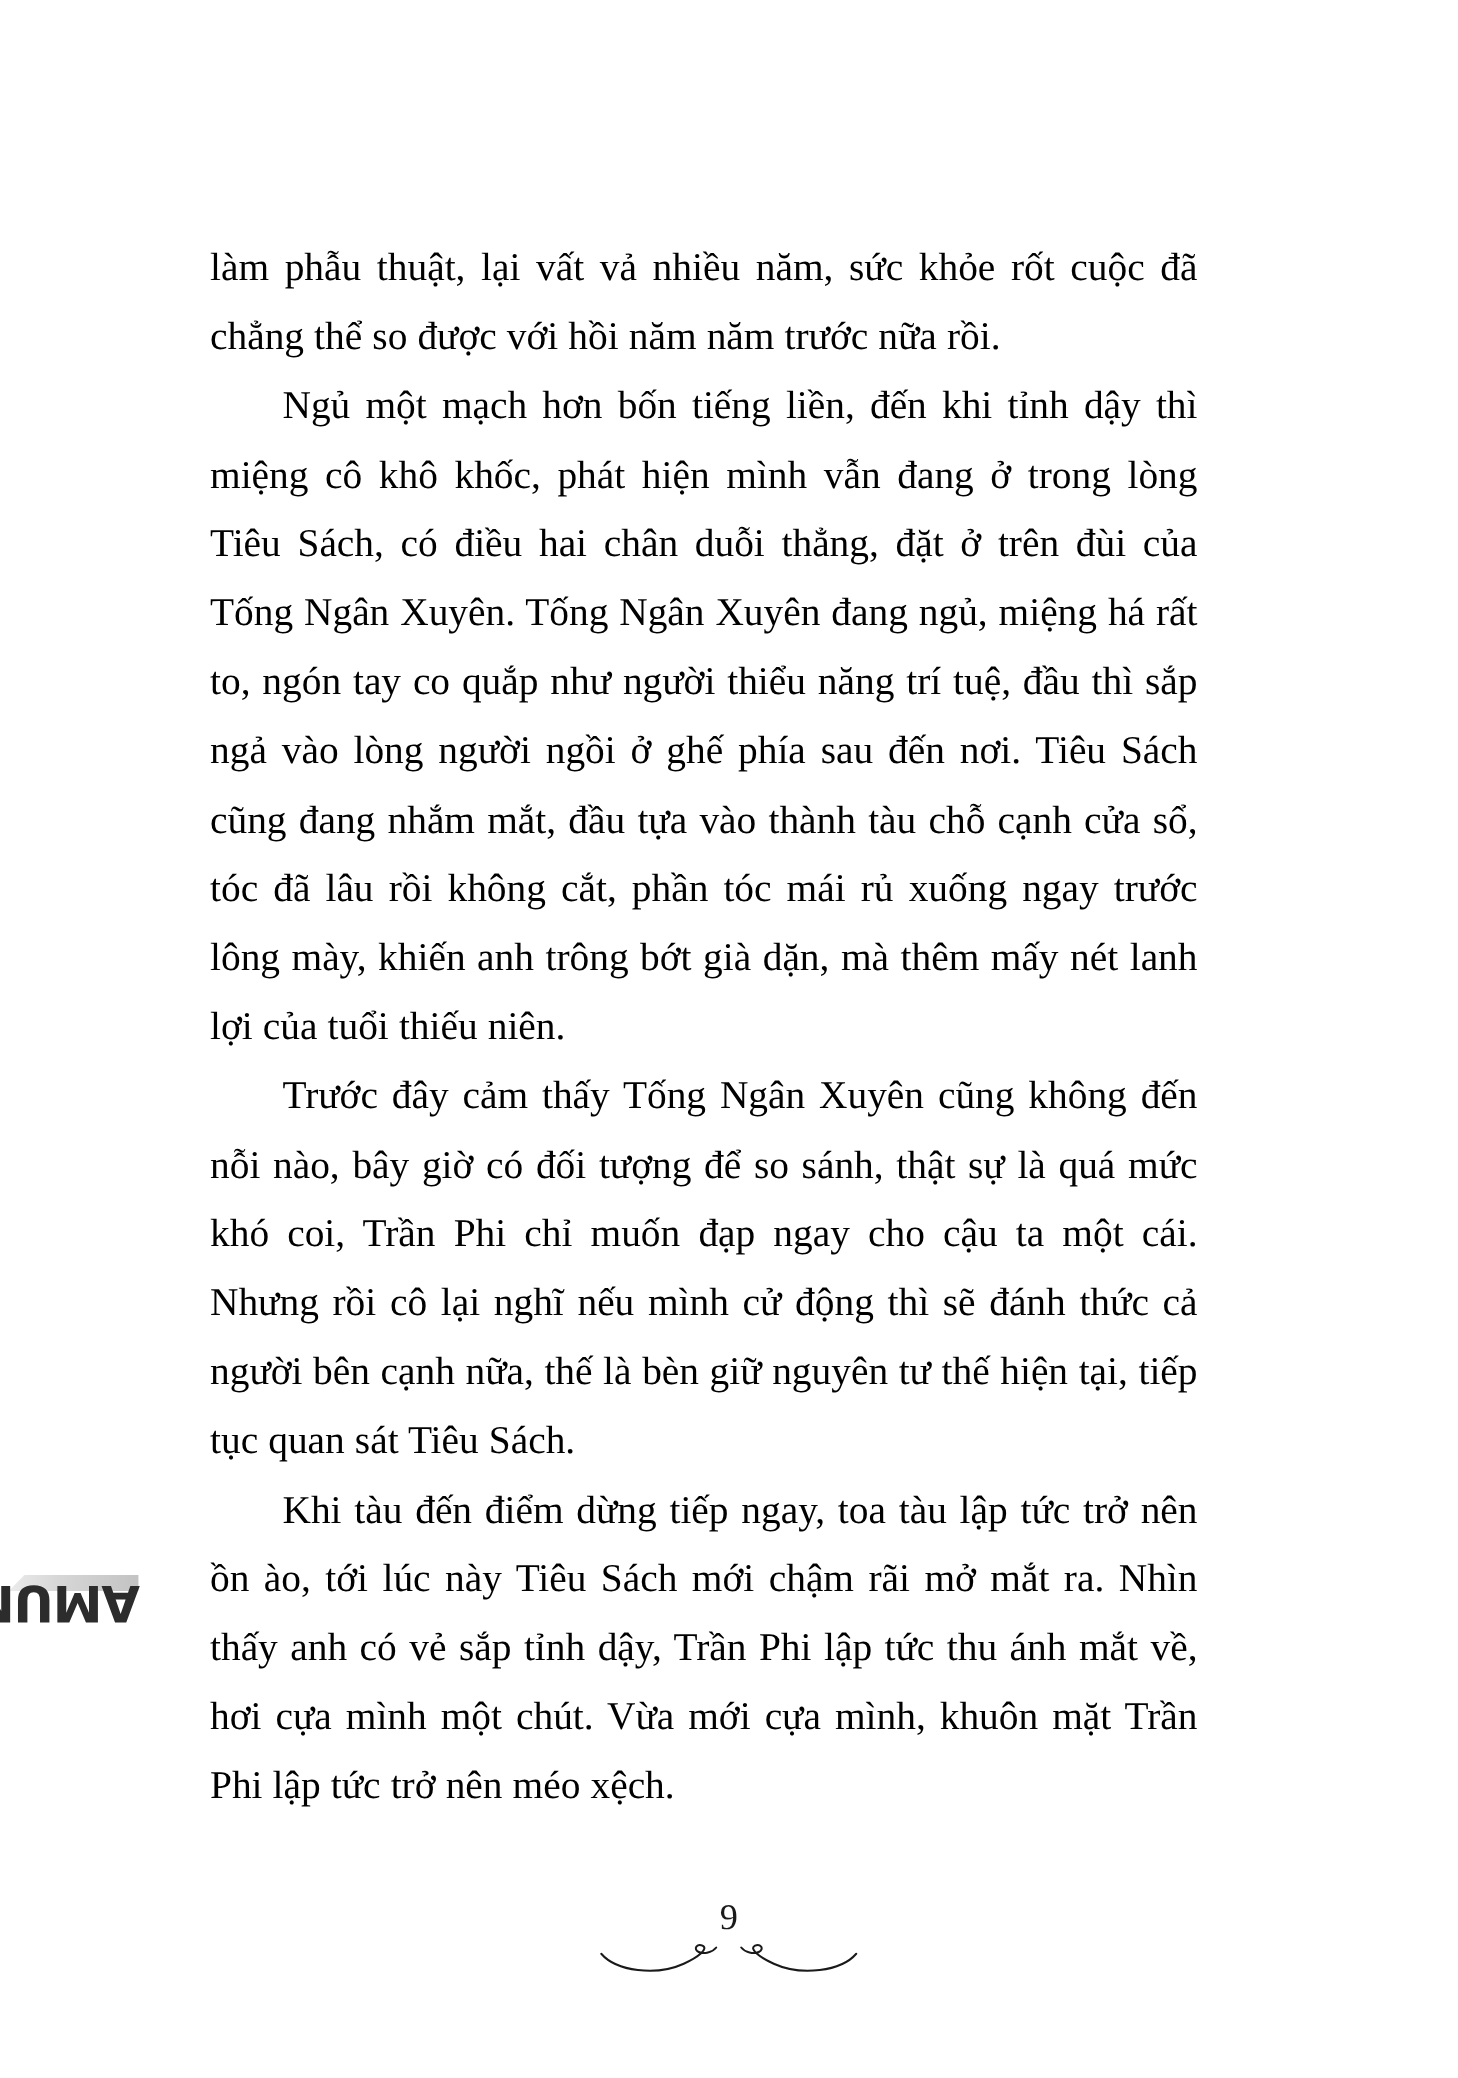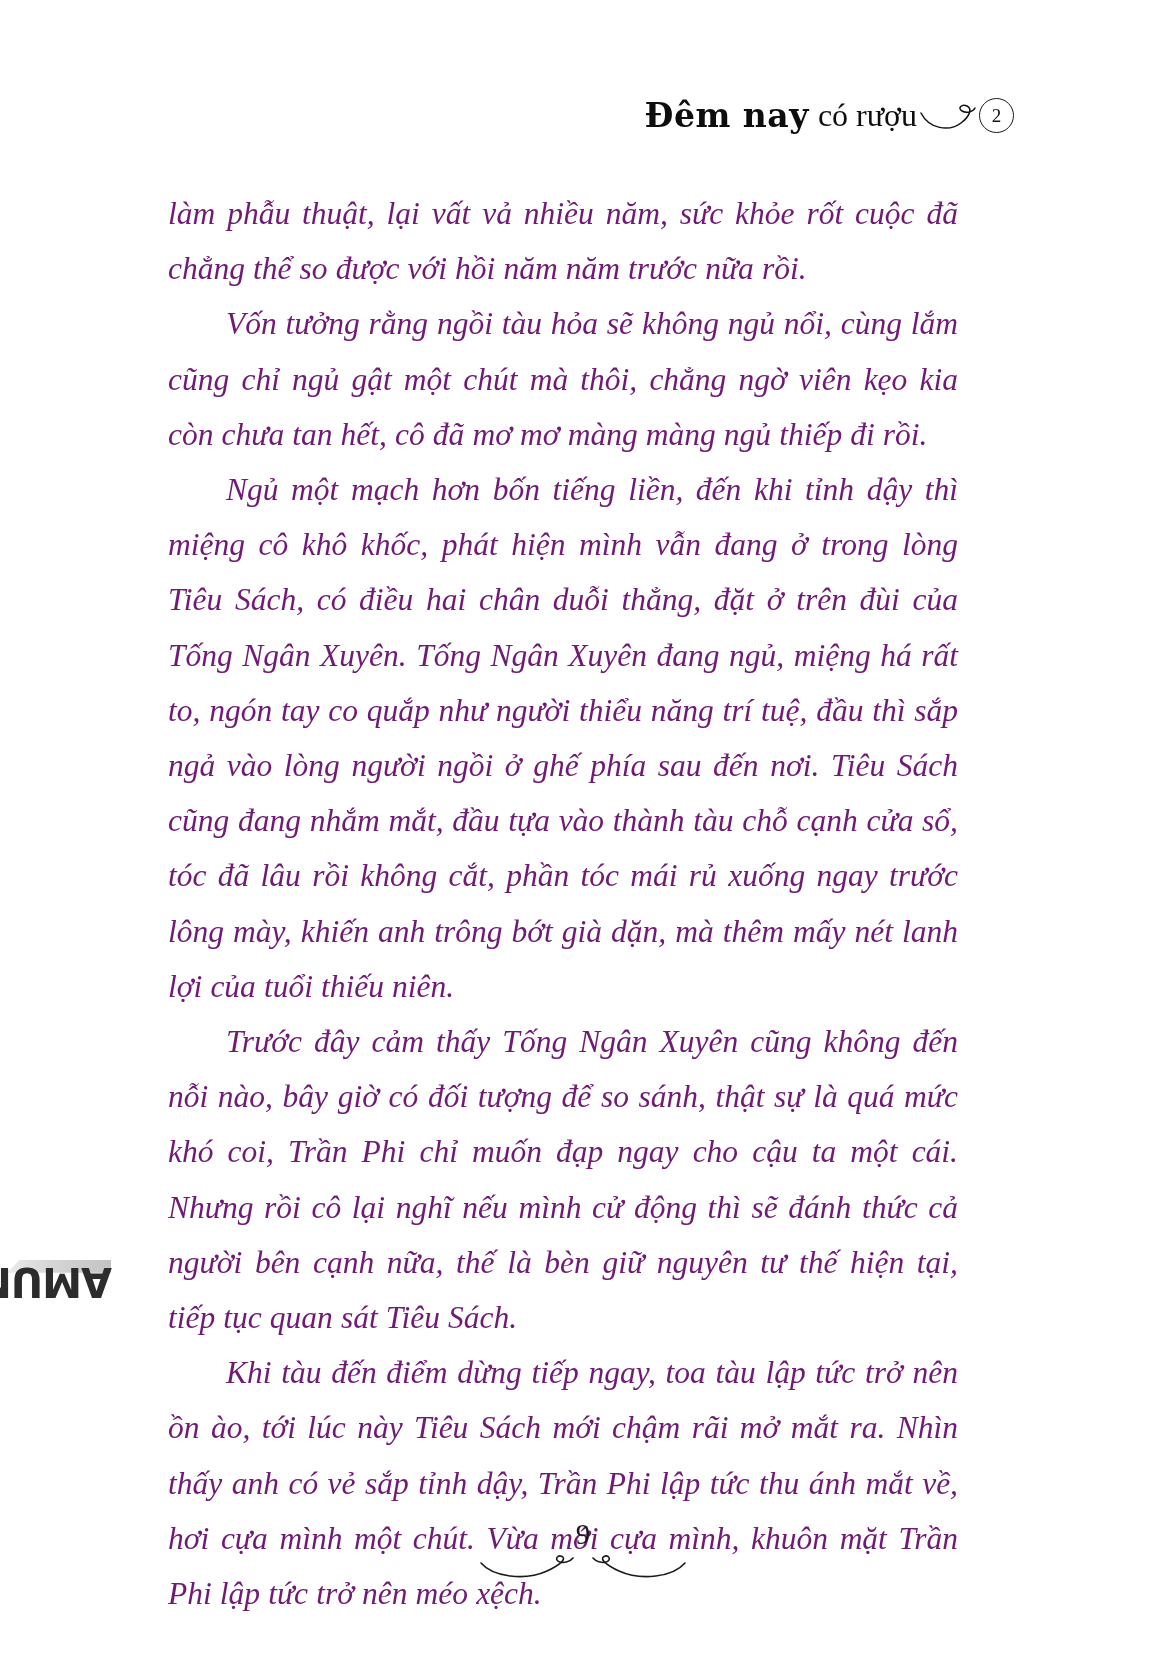--- a/index.html
+++ b/index.html
@@ -75,25 +75,24 @@
     top: 186px;
     left: 168px;
     width: 790px;
   }
   .para {
     margin: 0;
     font-size: 31.5px;
     line-height: 55.2px;
     text-align: justify;
     text-justify: inter-word;
-    color: #701a75;
+    color: #000000;
     word-spacing: 0.2px;
     -webkit-hyphens: none;
     hyphens: none;
-    font-style: italic;
   }
   .para + .para {
     margin-top: 0px;
   }
   .para.indent {
     text-indent: 58px;
   }
   
   .para { text-align-last: left; }
 
@@ -154,36 +153,23 @@
     width: 220px;
     height: 34px;
   }
   .folio-ornament svg { display: block; }
 </style>
 </head>
 <body>
 
 <div class="page">
 
-  <div class="running-head">
-    <span class="rh-book-title">Đêm nay</span>
-    <span class="rh-sub-title">có rượu</span>
-
-    <span class="rh-flourish">
-      <svg width="58" height="34" viewBox="0 0 58 34" fill="none" xmlns="http://www.w3.org/2000/svg">
-        <path d="M2 14 C10 30, 30 33, 42 24 C50 18, 54 10, 48 7 C43 4.5, 38 9, 43 12 C47 14.5, 54 13, 56 9" stroke="#111111" stroke-width="1.5" fill="none" stroke-linecap="round"></path>
-      </svg>
-    </span>
-
-    <span class="rh-chapter-badge">2</span>
-  </div>
 
   <div class="text-column">
     <p class="para">làm phẫu thuật, lại vất vả nhiều năm, sức khỏe rốt cuộc đã chẳng thể so được với hồi năm năm trước nữa rồi.</p>
-    <p class="para indent">Vốn tưởng rằng ngồi tàu hỏa sẽ không ngủ nổi, cùng lắm cũng chỉ ngủ gật một chút mà thôi, chẳng ngờ viên kẹo kia còn chưa tan hết, cô đã mơ mơ màng màng ngủ thiếp đi rồi.</p>
     <p class="para indent">Ngủ một mạch hơn bốn tiếng liền, đến khi tỉnh dậy thì miệng cô khô khốc, phát hiện mình vẫn đang ở trong lòng Tiêu Sách, có điều hai chân duỗi thẳng, đặt ở trên đùi của Tống Ngân Xuyên. Tống Ngân Xuyên đang ngủ, miệng há rất to, ngón tay co quắp như người thiểu năng trí tuệ, đầu thì sắp ngả vào lòng người ngồi ở ghế phía sau đến nơi. Tiêu Sách cũng đang nhắm mắt, đầu tựa vào thành tàu chỗ cạnh cửa sổ, tóc đã lâu rồi không cắt, phần tóc mái rủ xuống ngay trước lông mày, khiến anh trông bớt già dặn, mà thêm mấy nét lanh lợi của tuổi thiếu niên.</p>
     <p class="para indent">Trước đây cảm thấy Tống Ngân Xuyên cũng không đến nỗi nào, bây giờ có đối tượng để so sánh, thật sự là quá mức khó coi, Trần Phi chỉ muốn đạp ngay cho cậu ta một cái. Nhưng rồi cô lại nghĩ nếu mình cử động thì sẽ đánh thức cả người bên cạnh nữa, thế là bèn giữ nguyên tư thế hiện tại, tiếp tục quan sát Tiêu Sách.</p>
     <p class="para indent">Khi tàu đến điểm dừng tiếp ngay, toa tàu lập tức trở nên ồn ào, tới lúc này Tiêu Sách mới chậm rãi mở mắt ra. Nhìn thấy anh có vẻ sắp tỉnh dậy, Trần Phi lập tức thu ánh mắt về, hơi cựa mình một chút. Vừa mới cựa mình, khuôn mặt Trần Phi lập tức trở nên méo xệch.</p>
   </div>
 
   <div class="spine-mark">
     <div class="wm-shadow"></div>
     <span class="wm-text">AMUN</span>
 
   </div>

